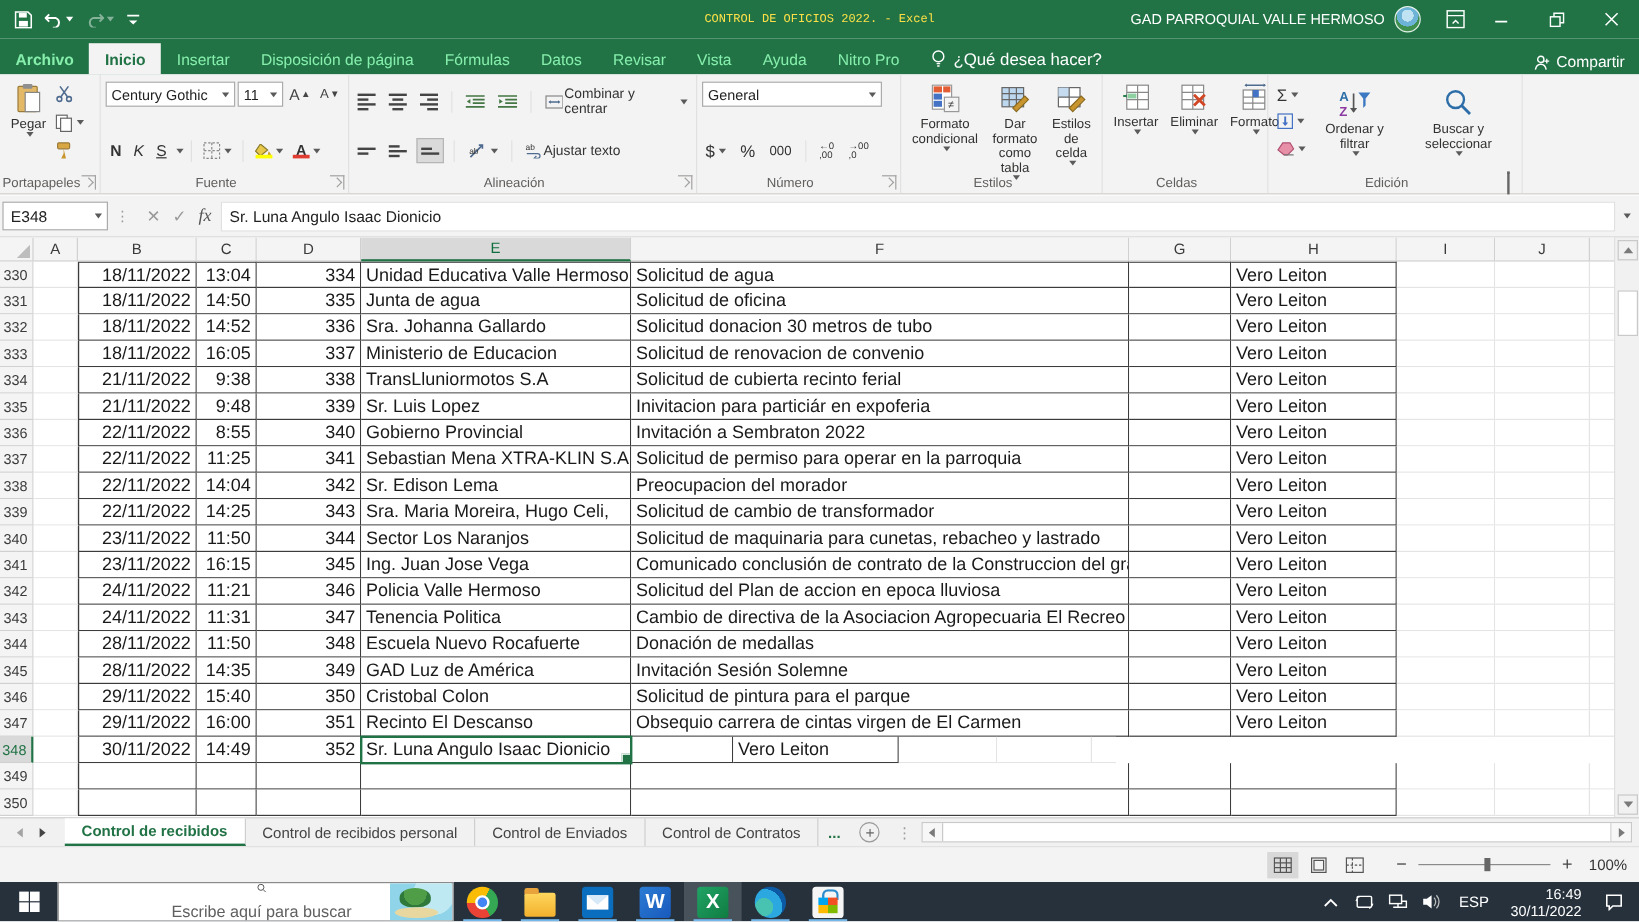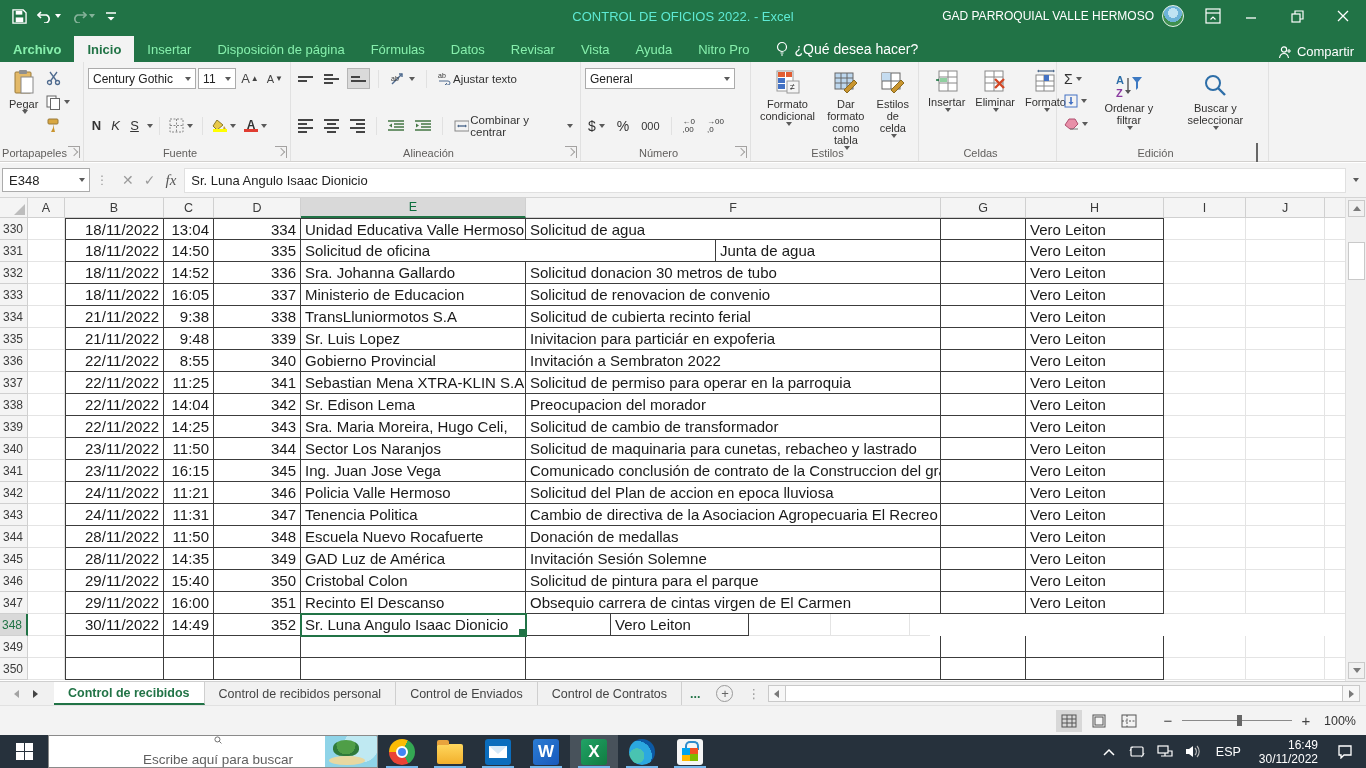--- a/index.html
+++ b/index.html
@@ -6,21 +6,21 @@
   html,body { width:1366px; height:768px; overflow:hidden; }
   body { font-family:"Liberation Sans", sans-serif; }
   #app { position:relative; width:1366px; height:768px; background:#fff; overflow:hidden; }
 
   
   .titlebar { position:absolute; top:0; left:0; width:1366px; height:32px; background:#217346; color:#fff; display:flex; align-items:center; }
   .qat { display:flex; align-items:center; gap:2px; padding-left:8px; }
   .qat .qbtn { display:flex; align-items:center; height:24px; padding:0 4px; color:#fff; }
   .qbtn svg { display:block; }
   .dim { opacity:.45; }
-  .title-text { position:absolute; left:0; right:0; text-align:center; font-size:13px; color:#5eead4; pointer-events:none; }
+  .title-text { position:absolute; left:0; right:0; text-align:center; font-size:10px; color:#fde047; pointer-events:none;font-family:Liberation Mono, monospace; }
   .tb-right { position:absolute; right:0; top:0; height:32px; display:flex; align-items:center; }
   .account-name { font-size:12px; color:#fff; margin-right:8px; }
   .avatar { width:22px; height:22px; border-radius:50%; background:radial-gradient(circle at 50% 35%, #bfe3f2 0 30%, #6db3d8 31% 55%, #3f8f4f 56% 100%); border:1px solid #e4f2e9; margin-right:14px; }
   .ribbon-opt { width:30px; height:32px; display:flex; align-items:center; justify-content:center; }
   .winbtn { width:46px; height:32px; display:flex; align-items:center; justify-content:center; }
 
   
   .tabrow { position:absolute; top:32px; left:0; width:1366px; height:30px; background:#217346; display:flex; align-items:flex-end; }
   .rtab { height:26px; padding:0 13px; display:flex; align-items:center; color:#86efac; font-size:13px; cursor:default; }
   .rtab.file { font-weight:bold; }
@@ -331,59 +331,20 @@
               <span class="dd"></span>
             </span>
         </div>
       </div>
       <span class="rgroup-label">Fuente</span>
       <span class="launcher"></span>
     </div>
 
     <div class="rgroup" style="width:290px">
       <div class="col-stack" style="height:72px">
-        <div class="fontline" style="gap:5px">
-          <span class="mini">
-              <span class="al-ic">
-                <i></i>
-                <i class="s"></i>
-              </span>
-            </span>
-          <span class="mini">
-              <span class="al-ic">
-                <i class="s"></i>
-                <i></i>
-                <i class="s"></i>
-              </span>
-            </span>
-          <span class="mini seltog">
-              <span class="al-ic">
-                <i class="s"></i>
-                <i></i>
-              </span>
-            </span>
-          <span class="vsep" style="height:18px;margin:0 3px"></span>
-          <span class="mini">
-              <svg width="16" height="14" viewBox="0 0 16 14">
-                <path d="M2 12 12 2" stroke="#4f6b8f" stroke-width="1.4"></path>
-                <path d="M9 2h3v3" fill="none" stroke="#4f6b8f" stroke-width="1.4"></path>
-                <text x="1" y="9" font-size="7" fill="#333">ab</text>
-              </svg>
-              <span class="dd"></span>
-            </span>
-          <span class="vsep" style="height:18px;margin:0 3px"></span>
-          <span class="mini">
-              <svg width="14" height="13" viewBox="0 0 14 13">
-                <text x="0" y="6" font-size="7" fill="#333">ab</text>
-                <path d="M1 9h9a2 2 0 0 1 0 4H8" fill="none" stroke="#4f6b8f"></path>
-                <path d="M9 11l-2 2 2 1.8" stroke="#4f6b8f" fill="none"></path>
-              </svg>
-              <span style="font-size:11.5px;color:#333">Ajustar texto</span>
-            </span>
-        </div>
         <div class="fontline" style="gap:5px;margin-top:6px">
           <span class="mini">
               <span class="al-ic">
                 <i></i>
                 <i class="s"></i>
                 <i></i>
                 <i class="s"></i>
               </span>
             </span>
           <span class="mini">
@@ -417,20 +378,59 @@
             </span>
           <span class="vsep" style="height:18px;margin:0 3px"></span>
           <span class="mini">
               <svg width="16" height="12">
                 <rect x="1" y="1" width="14" height="10" fill="none" stroke="#888"></rect>
                 <path d="M4 6h8" stroke="#4f6b8f" stroke-width="1.4"></path>
                 <path d="M5 4.5 3 6l2 1.5zM11 4.5 13 6l-2 1.5z" fill="#4f6b8f"></path>
               </svg>
               <span style="font-size:11.5px;color:#333">Combinar y centrar</span>
               <span class="dd"></span>
+            </span>
+        </div>
+        <div class="fontline" style="gap:5px">
+          <span class="mini">
+              <span class="al-ic">
+                <i></i>
+                <i class="s"></i>
+              </span>
+            </span>
+          <span class="mini">
+              <span class="al-ic">
+                <i class="s"></i>
+                <i></i>
+                <i class="s"></i>
+              </span>
+            </span>
+          <span class="mini seltog">
+              <span class="al-ic">
+                <i class="s"></i>
+                <i></i>
+              </span>
+            </span>
+          <span class="vsep" style="height:18px;margin:0 3px"></span>
+          <span class="mini">
+              <svg width="16" height="14" viewBox="0 0 16 14">
+                <path d="M2 12 12 2" stroke="#4f6b8f" stroke-width="1.4"></path>
+                <path d="M9 2h3v3" fill="none" stroke="#4f6b8f" stroke-width="1.4"></path>
+                <text x="1" y="9" font-size="7" fill="#333">ab</text>
+              </svg>
+              <span class="dd"></span>
+            </span>
+          <span class="vsep" style="height:18px;margin:0 3px"></span>
+          <span class="mini">
+              <svg width="14" height="13" viewBox="0 0 14 13">
+                <text x="0" y="6" font-size="7" fill="#333">ab</text>
+                <path d="M1 9h9a2 2 0 0 1 0 4H8" fill="none" stroke="#4f6b8f"></path>
+                <path d="M9 11l-2 2 2 1.8" stroke="#4f6b8f" fill="none"></path>
+              </svg>
+              <span style="font-size:11.5px;color:#333">Ajustar texto</span>
             </span>
         </div>
       </div>
       <span class="rgroup-label">Alineación</span>
       <span class="launcher"></span>
     </div>
 
     <div class="rgroup" style="width:170px">
       <div class="col-stack" style="height:72px; width:100%">
         <span class="combo" style="width:150px">
@@ -645,22 +645,22 @@
           <div class="cell col-i l"></div>
           <div class="cell col-j l"></div>
           <div class="cell col-k l"></div>
         </div>
         <div class="grow">
           <div class="gut">331</div>
           <div class="cell col-a l"></div>
           <div class="cell col-b tbl first r">18/11/2022</div>
           <div class="cell col-c tbl r">14:50</div>
           <div class="cell col-d tbl r">335</div>
+          <div class="cell col-e tbl l">Junta de agua</div>
           <div class="cell col-f tbl l">Solicitud de oficina</div>
-          <div class="cell col-e tbl l">Junta de agua</div>
           <div class="cell col-g tbl l"></div>
           <div class="cell col-h tbl l">Vero Leiton</div>
           <div class="cell col-i l"></div>
           <div class="cell col-j l"></div>
           <div class="cell col-k l"></div>
         </div>
         <div class="grow">
           <div class="gut">332</div>
           <div class="cell col-a l"></div>
           <div class="cell col-b tbl first r">18/11/2022</div>

